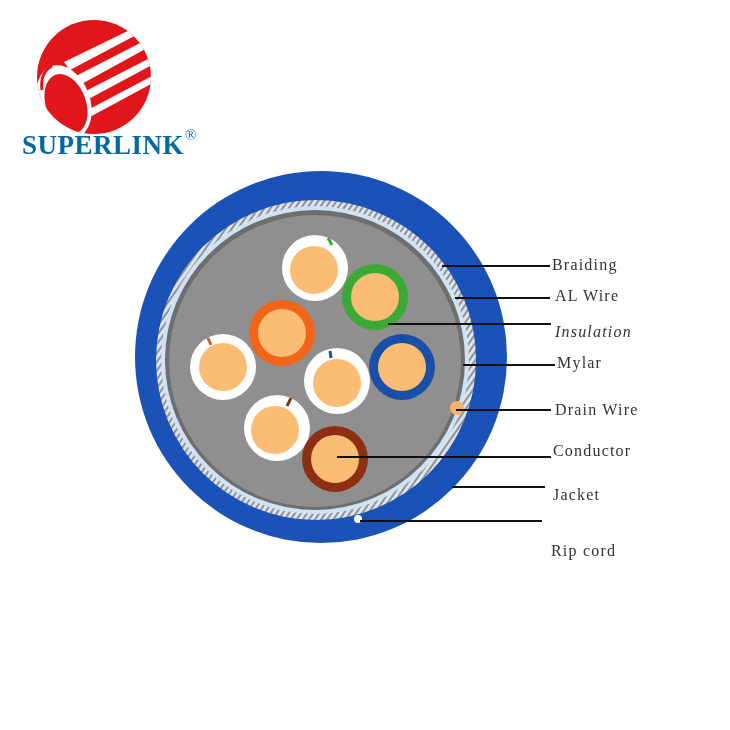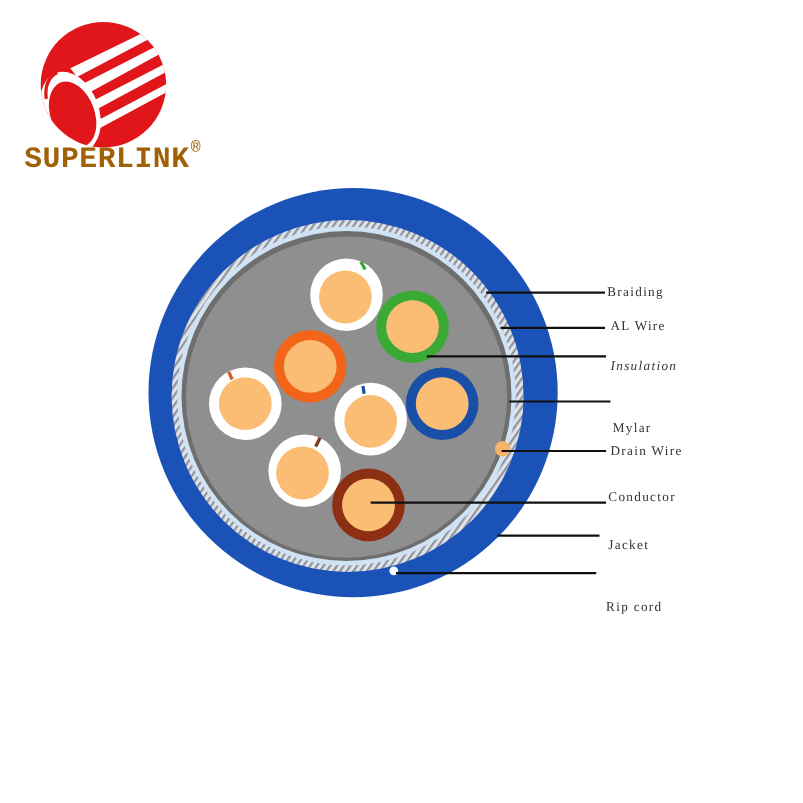--- a/index.html
+++ b/index.html
@@ -1,23 +1,23 @@
 <!DOCTYPE html>
 <html><head>
 <meta charset="utf-8">
 <style>
   html, body { margin: 0; padding: 0; background: #ffffff; }
   body { width: 730px; height: 730px; position: relative; overflow: hidden;
          font-family: "Liberation Sans", sans-serif; }
   .logo { position: absolute; left: 0; top: 0; width: 220px; height: 170px; }
-  .brand { position: absolute; left: 22px; top: 130px; font-family: Liberation Mono, monospace;
-           font-weight: bold; font-size: 27px; letter-spacing: 0.5px; color: #a16207; }
+  .brand { position: absolute; left: 22px; top: 130px; font-family: Liberation Serif, serif;
+           font-weight: bold; font-size: 27px; letter-spacing: 0.5px; color: #0369a1; }
   .brand sup { font-size: 15px; font-weight: normal; position: relative; top: -4px; margin-left: 1px; }
   svg.diagram { position: absolute; left: 0; top: 0; }
-  .lbl { position: absolute; font-family: "Liberation Serif", serif; font-size: 12px;
+  .lbl { position: absolute; font-family: "Liberation Serif", serif; font-size: 16px;
          color: #333333; letter-spacing: 1.2px; white-space: nowrap; line-height: 14px; }
 </style>
 </head>
 <body>
 
 <div class="logo">
   <svg width="220" height="170" viewBox="0 0 220 170">
     <defs>
       <clipPath id="logoClip">
           <circle cx="94" cy="77" r="57"></circle>
@@ -106,17 +106,17 @@
     <line x1="456" y1="410" x2="551" y2="410"></line>
     <line x1="337" y1="457" x2="551" y2="457"></line>
     <line x1="452" y1="487" x2="545" y2="487"></line>
     <line x1="360" y1="521" x2="542" y2="521"></line>
   </g>
 </svg>
 
 <div class="lbl" style="left:552px; top:258px;">Braiding</div>
 <div class="lbl" style="left:555px; top:289px;">AL Wire</div>
 <div class="lbl" style="left:555px; top:325px;font-style:italic;">Insulation</div>
-<div class="lbl" style="left:557px; top:382px;">Mylar</div>
+<div class="lbl" style="left:557px; top:356px;">Mylar</div>
 <div class="lbl" style="left:555px; top:403px;">Drain Wire</div>
 <div class="lbl" style="left:553px; top:444px;">Conductor</div>
 <div class="lbl" style="left:553px; top:488px;">Jacket</div>
 <div class="lbl" style="left:551px; top:512px;margin-top:32px;">Rip cord</div>
 
 </body></html>

